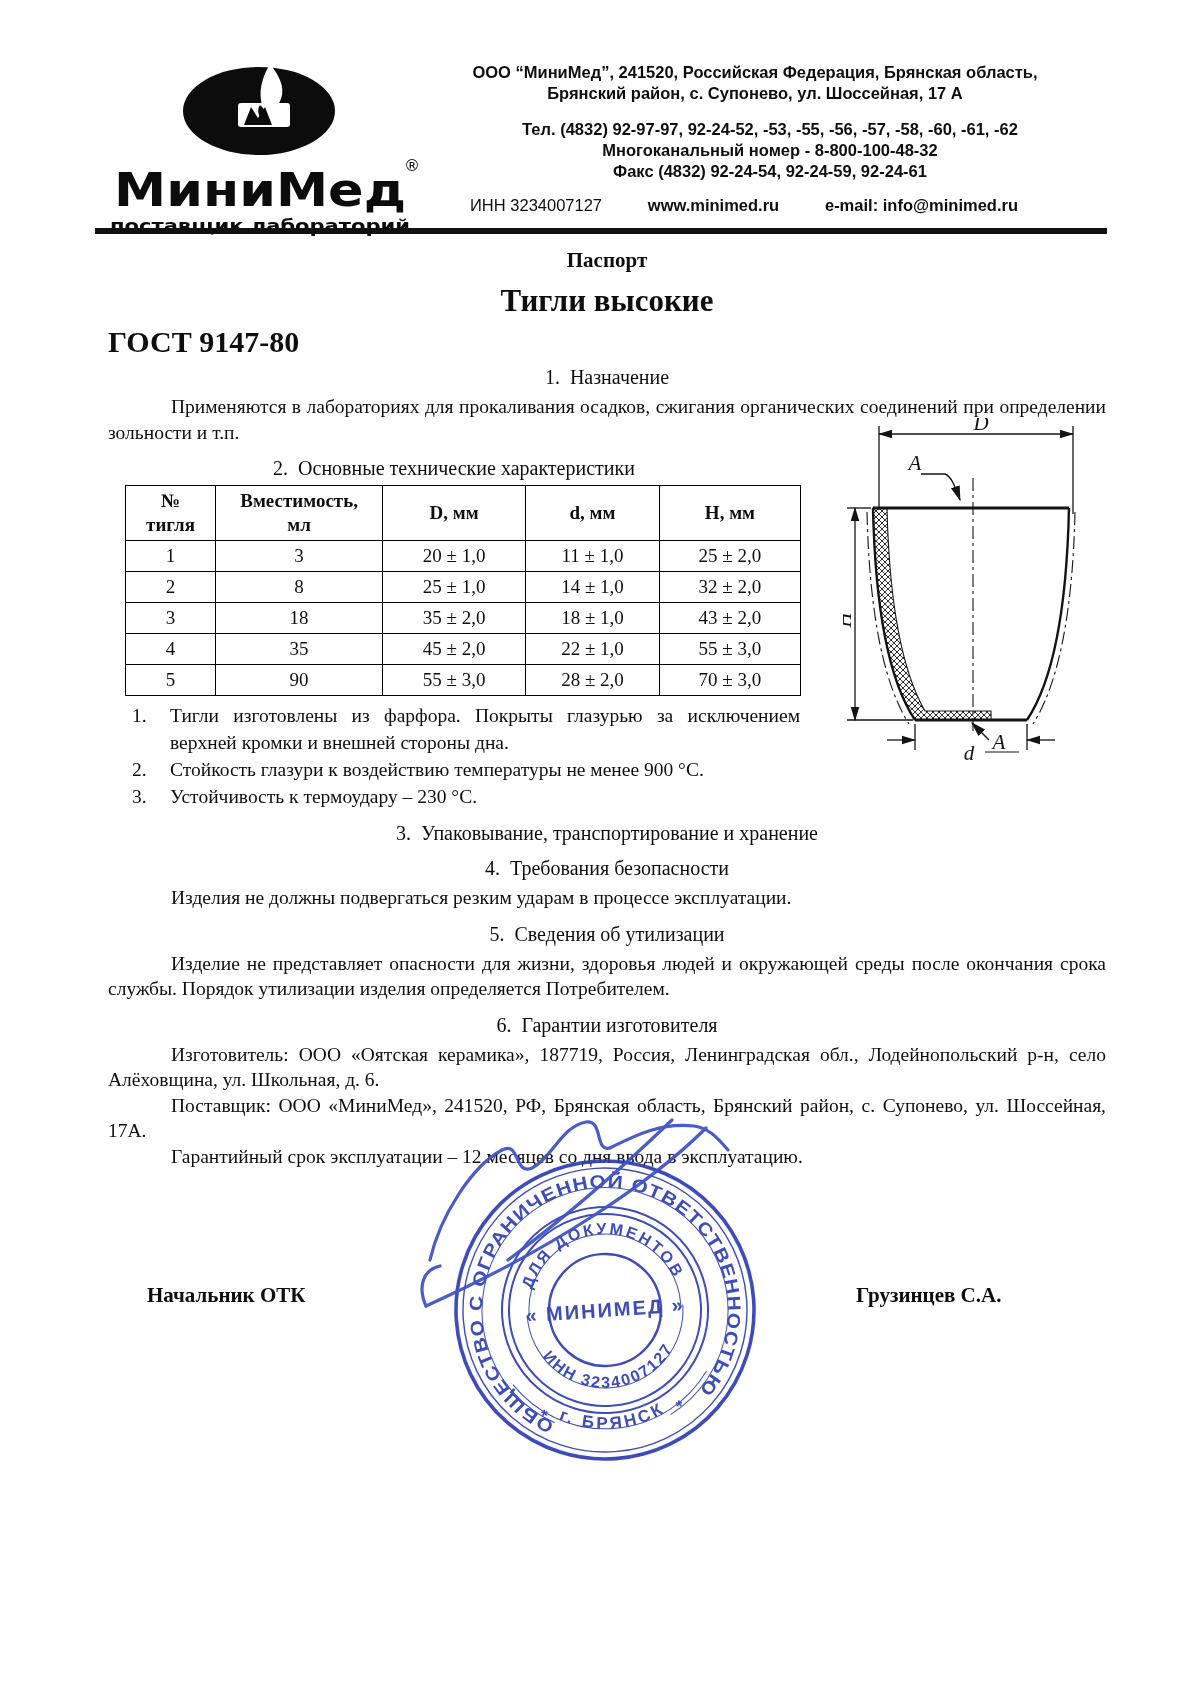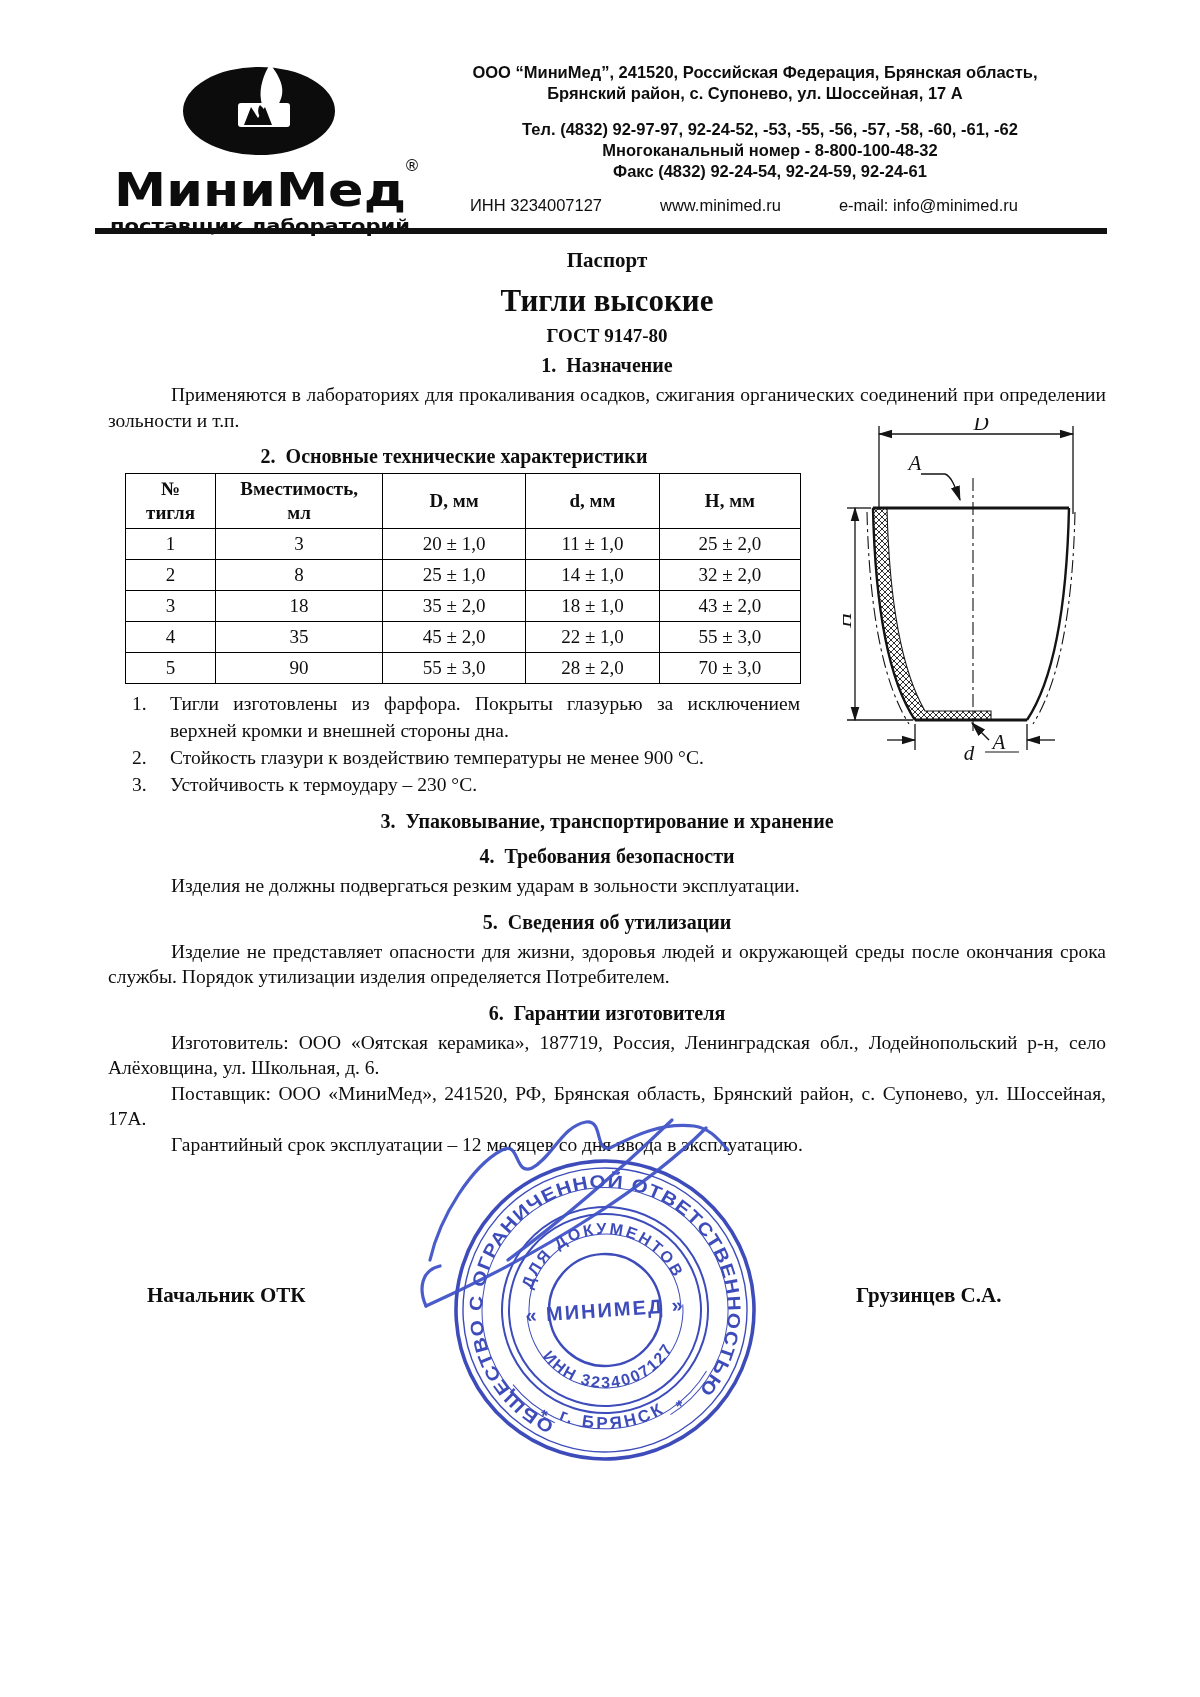--- a/index.html
+++ b/index.html
@@ -4,28 +4,28 @@
 <style>
   html,body{margin:0;padding:0;background:#fff;}
   .page{position:relative;width:1200px;height:1697px;background:#ffffff;overflow:hidden;
         font-family:"Liberation Serif",serif;color:#0e0e0e;}
   
   .hdr-sans{font-family:"Liberation Sans",sans-serif;text-align:center;}
   .logo-svg{position:absolute;left:100px;top:56px;width:330px;height:190px;}
   .addr{position:absolute;left:470px;top:62px;width:570px;font-weight:bold;font-size:16.5px;line-height:21px;}
   .phones{position:absolute;left:470px;top:119px;width:600px;font-weight:bold;font-size:16.5px;line-height:21px;}
   .inn-row{position:absolute;left:470px;top:196px;width:548px;display:flex;justify-content:space-between;font-size:16.5px;}
-  .inn-row .b{font-weight:normal;}
+  .inn-row .b{font-weight:bold;}
   .rule{position:absolute;left:95px;top:228px;width:1012px;height:6px;background:#111;}
   
   .content{position:absolute;left:108px;top:240px;width:998px;}
   .t-doc{ text-align:center;font-weight:bold;font-size:21px;margin:8px 0 0;}
   .t-prod{text-align:center;font-weight:bold;font-size:31px;margin:10px 0 0;}
-  .t-gost{text-align:center;font-weight:bold;font-size:19px;margin:6px 0 0;}
-  .sec-h{text-align:center;font-weight:bold;font-size:20px;margin:12px 0 5px;white-space:pre-wrap;}
+  .t-gost{text-align:left;font-weight:bold;font-size:30px;margin:6px 0 0;}
+  .sec-h{text-align:center;font-weight:normal;font-size:20px;margin:12px 0 5px;white-space:pre-wrap;}
   .sec-h.first{margin-top:7px;}
   .para{margin:0;text-align:justify;text-indent:63px;font-size:19.5px;line-height:25.5px;}
   .left-col{width:692px;}
   
   table.spec{border-collapse:collapse;width:676px;margin-left:17px;}
   table.spec th,table.spec td{border:1.6px solid #000;text-align:center;vertical-align:middle;
       font-size:19px;padding:0 4px;}
   table.spec th{font-weight:bold;height:54px;white-space:pre-line;line-height:24px;}
   table.spec td{height:30px;}
   .c0{width:84px;} .c1{width:162px;} .c2{width:144px;} .c3{width:134px;} .c4{width:142px;}
@@ -153,21 +153,21 @@
         <li>
           <span class="num">3.</span>
           <span>Устойчивость к термоудару – 230 °С.</span>
         </li>
       </ol>
     </div>
 
     <div class="sec-h">3.  Упаковывание, транспортирование и хранение</div>
 
     <div class="sec-h">4.  Требования безопасности</div>
-    <p class="para">Изделия не должны подвергаться резким ударам в зольности эксплуатации.</p>
+    <p class="para">Изделия не должны подвергаться резким ударам в процессе эксплуатации.</p>
 
     <div class="sec-h">5.  Сведения об утилизации</div>
     <p class="para">Изделие не представляет опасности для жизни, здоровья людей и окружающей среды после окончания срока службы. Порядок утилизации изделия определяется Потребителем.</p>
 
     <div class="sec-h">6.  Гарантии изготовителя</div>
     <p class="para">Изготовитель: ООО «Оятская керамика», 187719, Россия, Ленинградская обл., Лодейнопольский р-н, село Алёховщина, ул. Школьная, д. 6.</p>
     <p class="para">Поставщик: ООО «МиниМед», 241520, РФ, Брянская область, Брянский район, с. Супонево, ул. Шоссейная, 17А.</p>
     <p class="para">Гарантийный срок эксплуатации – 12 месяцев со дня ввода в эксплуатацию.</p>
   </div>
 

